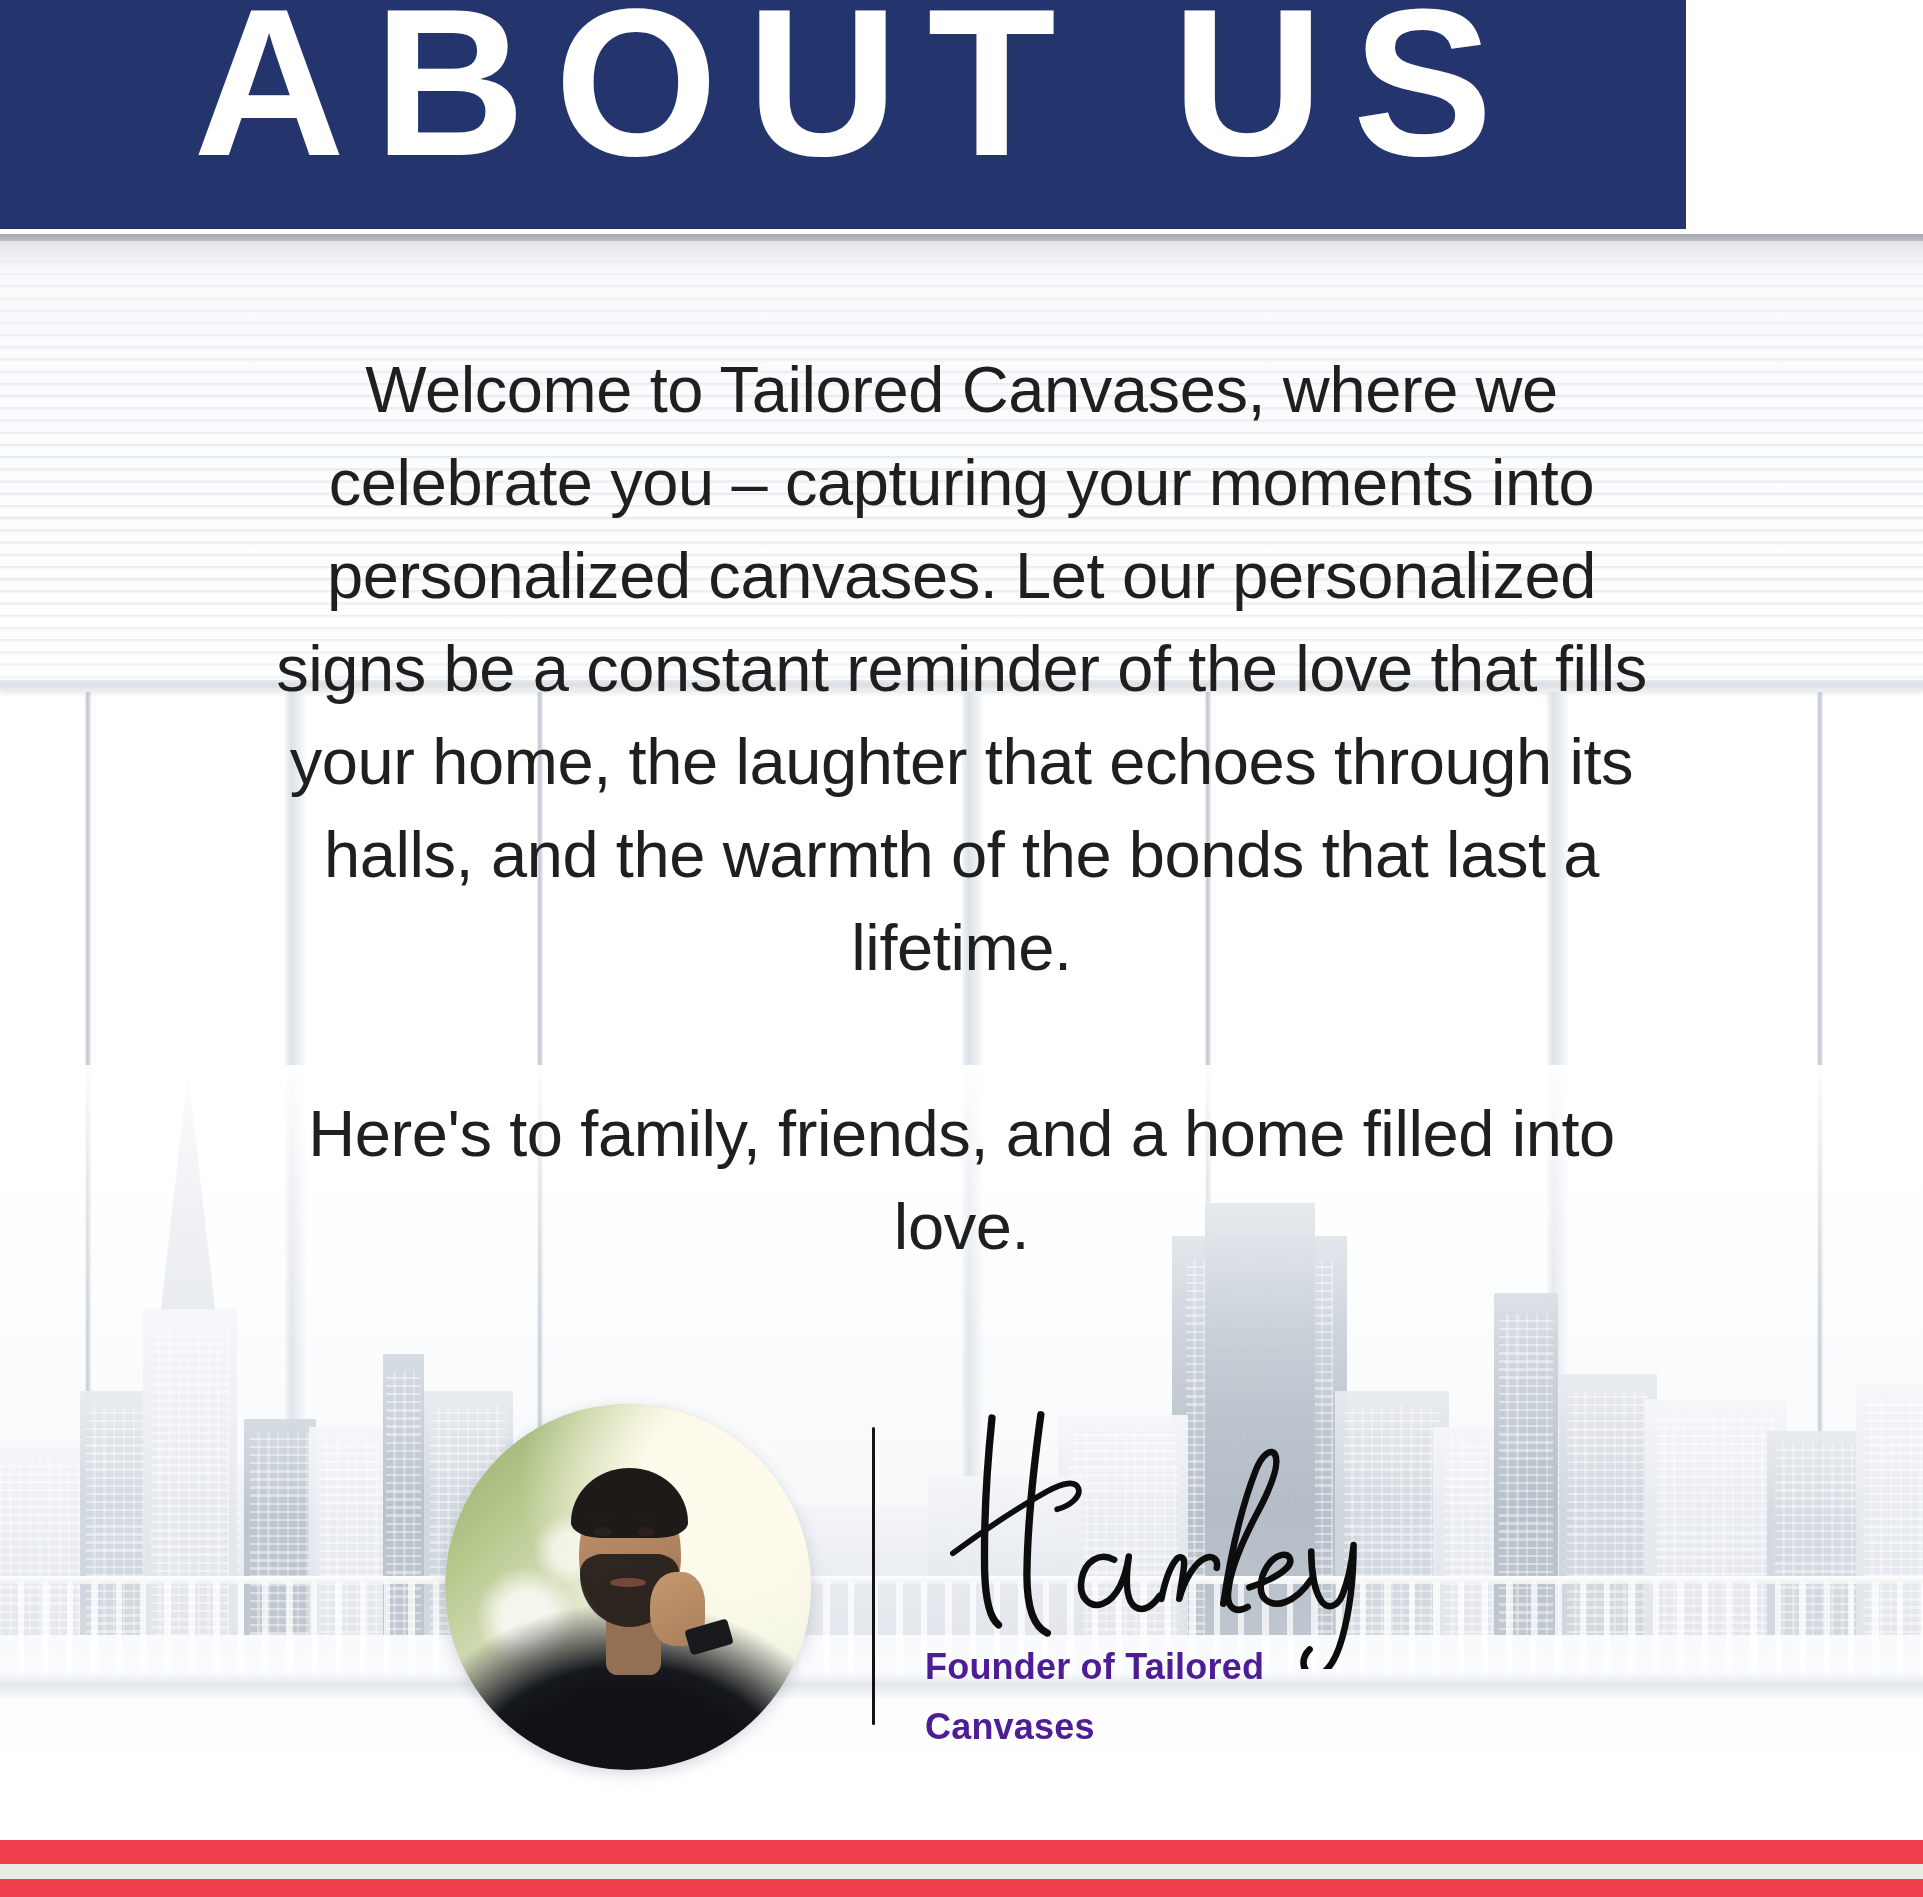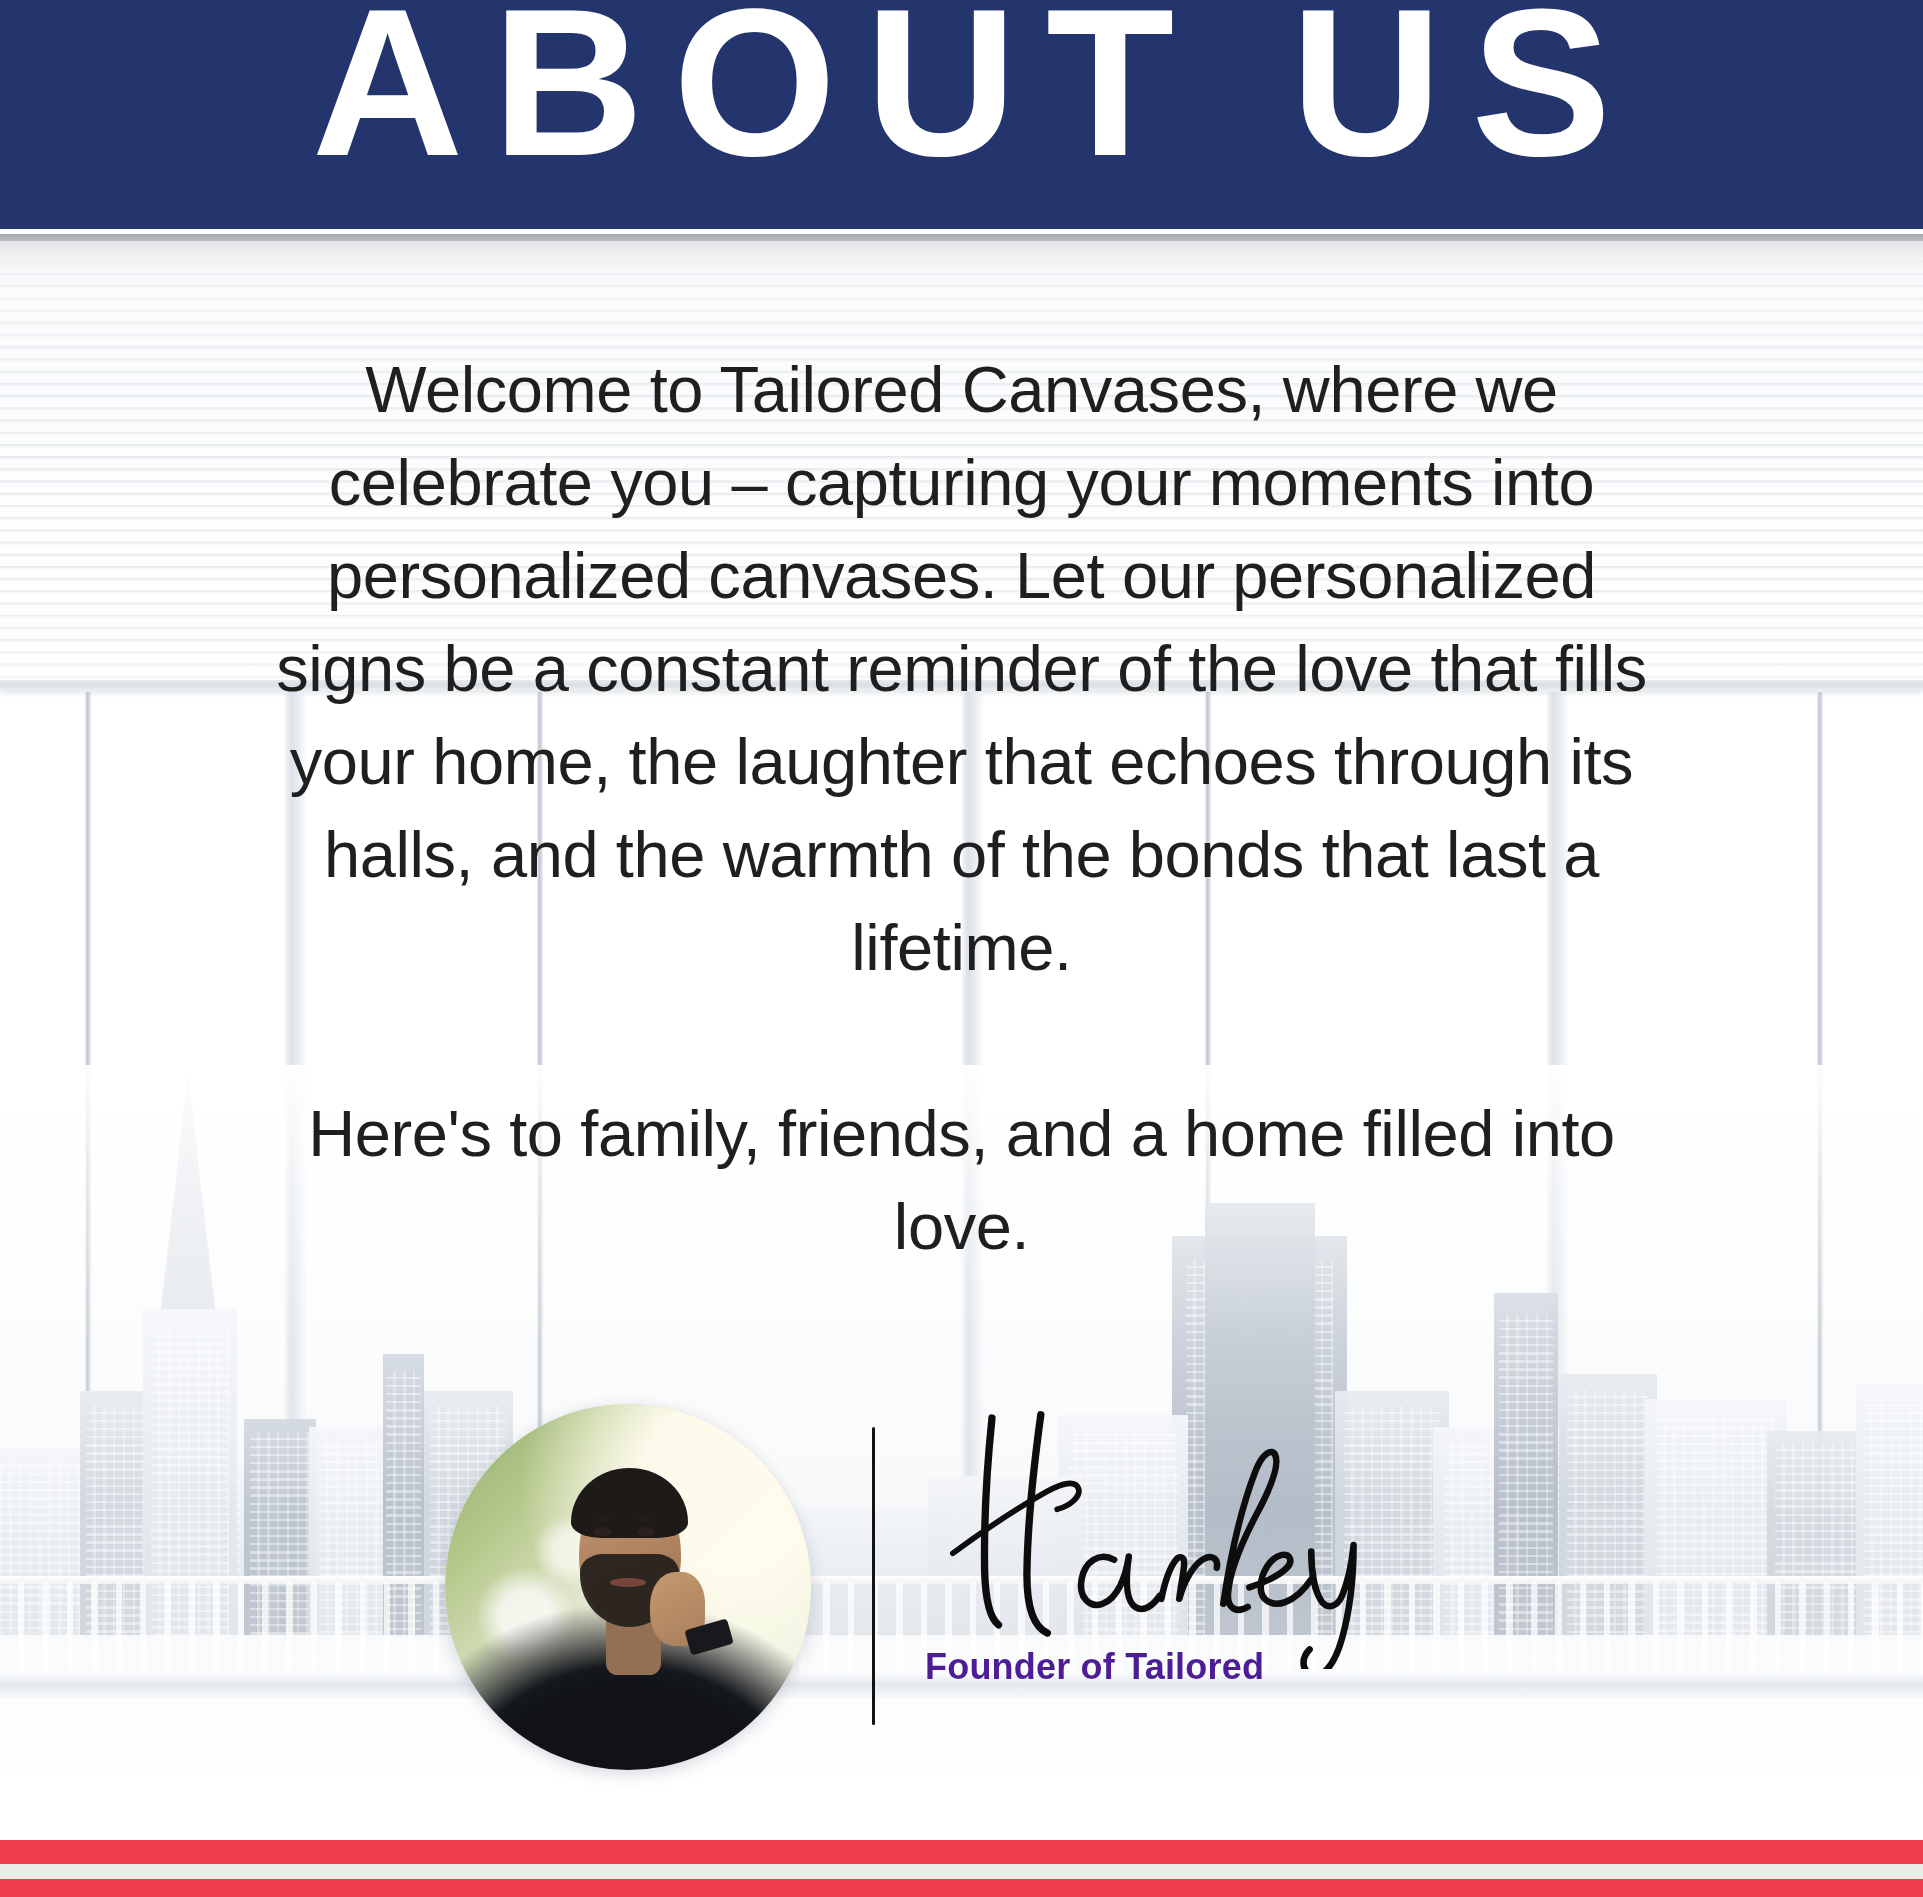--- a/index.html
+++ b/index.html
@@ -207,21 +207,21 @@
     width: 100%;
     height: 144px;
     background: linear-gradient(180deg, #fdfdfe 0%, #ffffff 60%, #ffffff 100%);
   }
 
   
   .header-band {
     position: absolute;
     left: 0;
     top: 0;
-    width: 1923px;
+    width: 1686px;
     height: 229px;
     background: #24356e;
     overflow: hidden;
   }
   .header-title {
     position: absolute;
     left: 0;
     right: 0;
     top: -39px;
     text-align: center;
@@ -520,20 +520,21 @@
       <path d="M424 230 C442 224 460 216 470 206 C478 198 474 188 464 190 C450 193 438 212 438 230
                C438 246 452 254 468 248 C482 243 492 232 500 220" stroke-width="8"></path>
 
       <path d="M500 186 C500 210 504 234 512 246 C520 258 532 254 538 240 C546 220 550 198 552 178
                C552 214 548 256 538 292 C528 328 512 344 498 336 C488 330 488 316 498 306" stroke-width="8"></path>
     </svg>
   </div>
 
   <div class="founder-line">
     <div>Founder of Tailored</div>
+    <div>Canvases</div>
   </div>
 
   <div class="stripe stripe-red-1"></div>
   <div class="stripe stripe-gap"></div>
   <div class="stripe stripe-red-2"></div>
 
 </div>
 
 
 </body></html>

